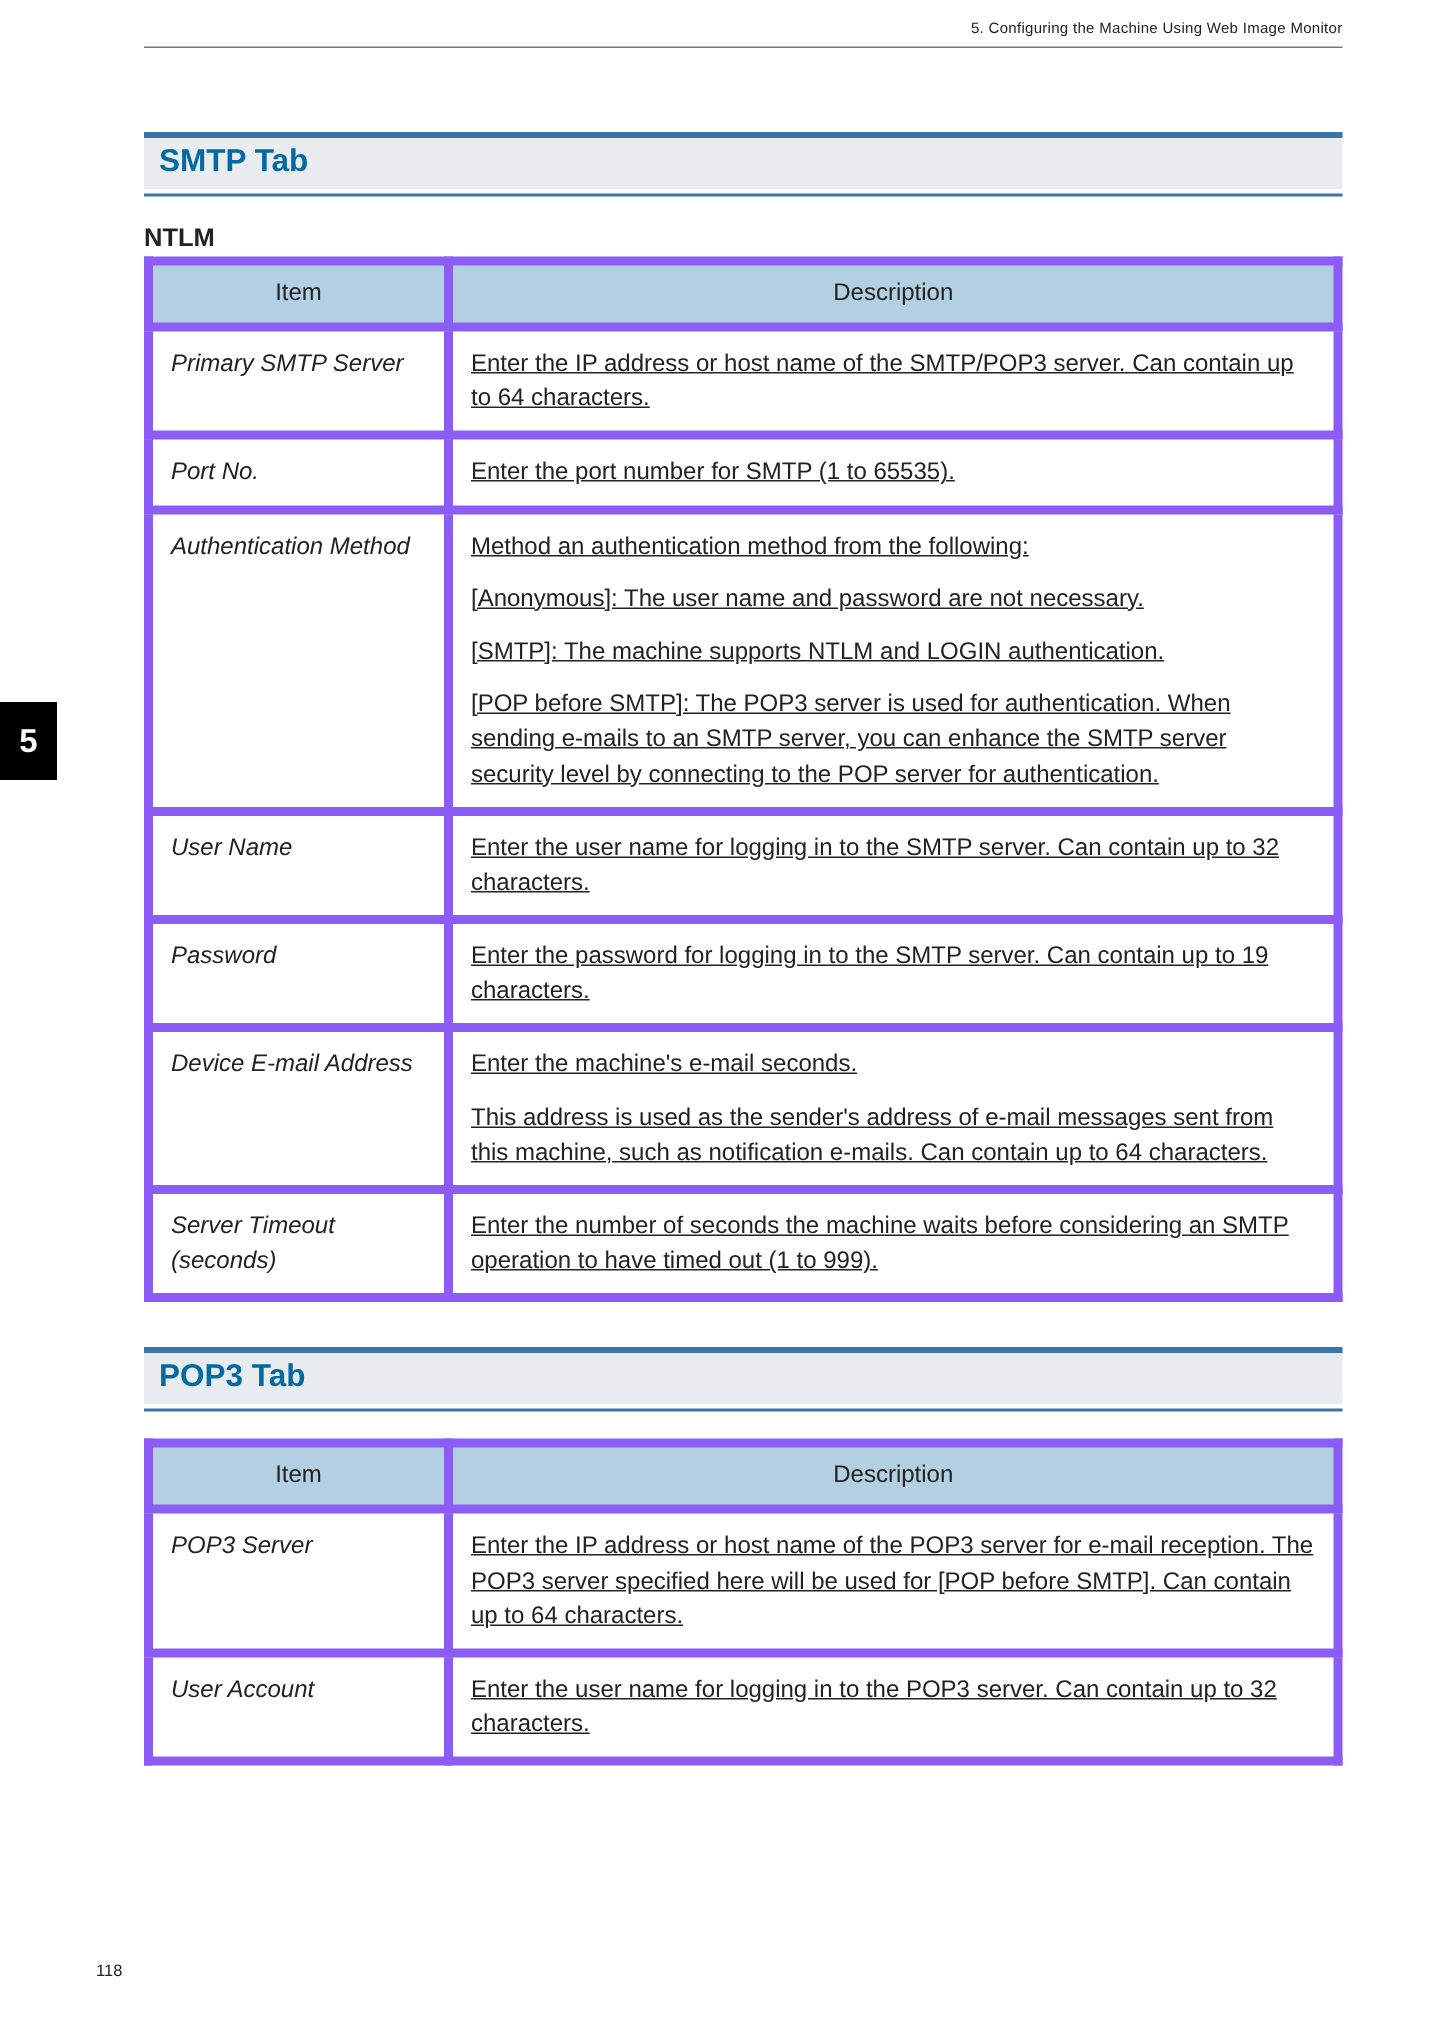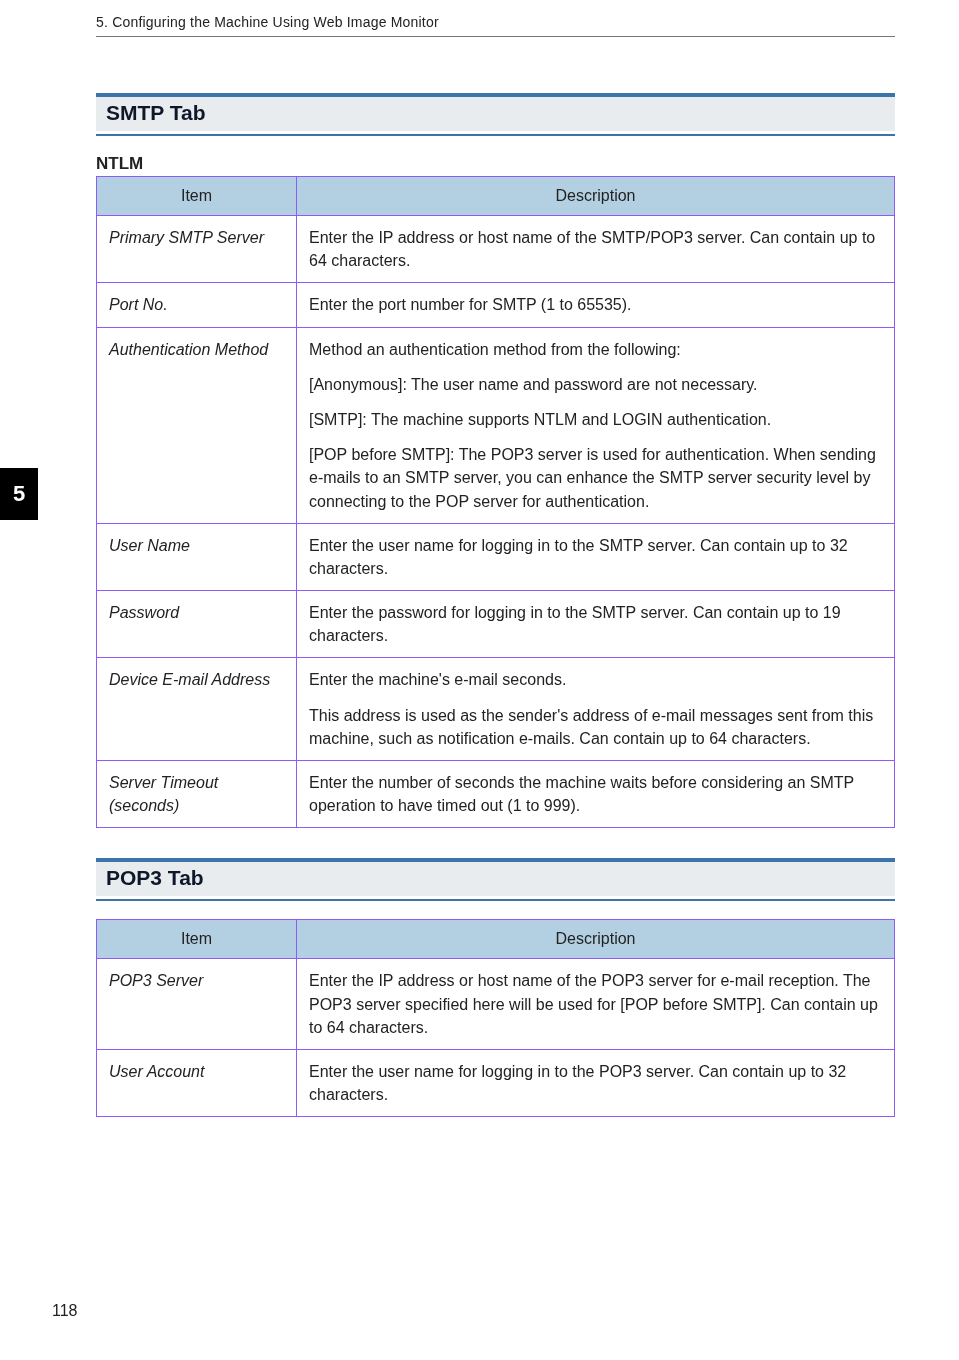--- a/index.html
+++ b/index.html
@@ -1,40 +1,40 @@
 <!DOCTYPE html>
 <html><head>
 <meta charset="utf-8">
 <style>
   * { margin: 0; padding: 0; box-sizing: border-box; }
   html, body { width: 959px; height: 1360px; background: #fff; font-family: "Segoe UI", Arial, sans-serif; color: #222; }
   .page { position: relative; width: 959px; height: 1360px; padding: 14px 64px 0 96px; }
-  .running-head { font-size: 14px; color: #222; border-bottom: 1px solid #777; padding-bottom: 6px; margin-bottom: 56px; letter-spacing: 0.2px; }
+  .running-head { font-size: 10px; color: #222; border-bottom: 1px solid #777; padding-bottom: 6px; margin-bottom: 56px; letter-spacing: 0.2px; text-align: right; }
 
   .side-tab { position: absolute; left: 0; top: 468px; width: 38px; height: 52px; background: #000; color: #fff; display: flex; align-items: center; justify-content: center; font-size: 22px; font-weight: 600; }
 
   .section-rule-top { height: 4px; background: #3a74a8; margin-bottom: 0; }
   .section-band { background: #e8ecef; padding: 4px 10px 6px; margin-bottom: 3px; }
-  .section-title { font-size: 21px; font-weight: 600; color: #0f172a; }
+  .section-title { font-size: 21px; font-weight: 600; color: #0369a1; }
   .section-rule-bottom { height: 2px; background: #3a74a8; margin-bottom: 18px; }
 
   .sub-title { font-size: 17px; font-weight: 700; color: #222; margin-bottom: 2px; }
   .sub-title.pop3 { color: #3a74a8; }
 
   table.settings { border-collapse: collapse; width: 100%; table-layout: fixed; font-size: 16px; }
-  table.settings th, table.settings td { border: 1px solid #8b5cf6; padding: 10px 12px; vertical-align: top; }
+  table.settings th, table.settings td { border: 6px solid #8b5cf6; padding: 10px 12px; vertical-align: top; }
   table.settings th { background: #b3d0e2; font-weight: 400; text-align: center; }
   table.settings col.item { width: 200px; }
-  .desc p { margin: 0 0 12px 0; line-height: 1.45; }
+  .desc p { margin: 0 0 12px 0; line-height: 1.45; text-decoration: underline; }
   .desc p:last-child { margin-bottom: 0; }
   .item-cell { line-height: 1.45; font-style: italic; }
 
   .block { margin-bottom: 30px; }
 
-  .page-number { position: absolute; left: 52px; bottom: 40px; font-size: 16px; }
+  .page-number { position: absolute; left: 64px; bottom: 40px; font-size: 11px; }
 </style>
 </head>
 <body>
 
 <div class="page">
 
   <div class="running-head">5. Configuring the Machine Using Web Image Monitor</div>
 
   <div class="side-tab">5</div>
 

